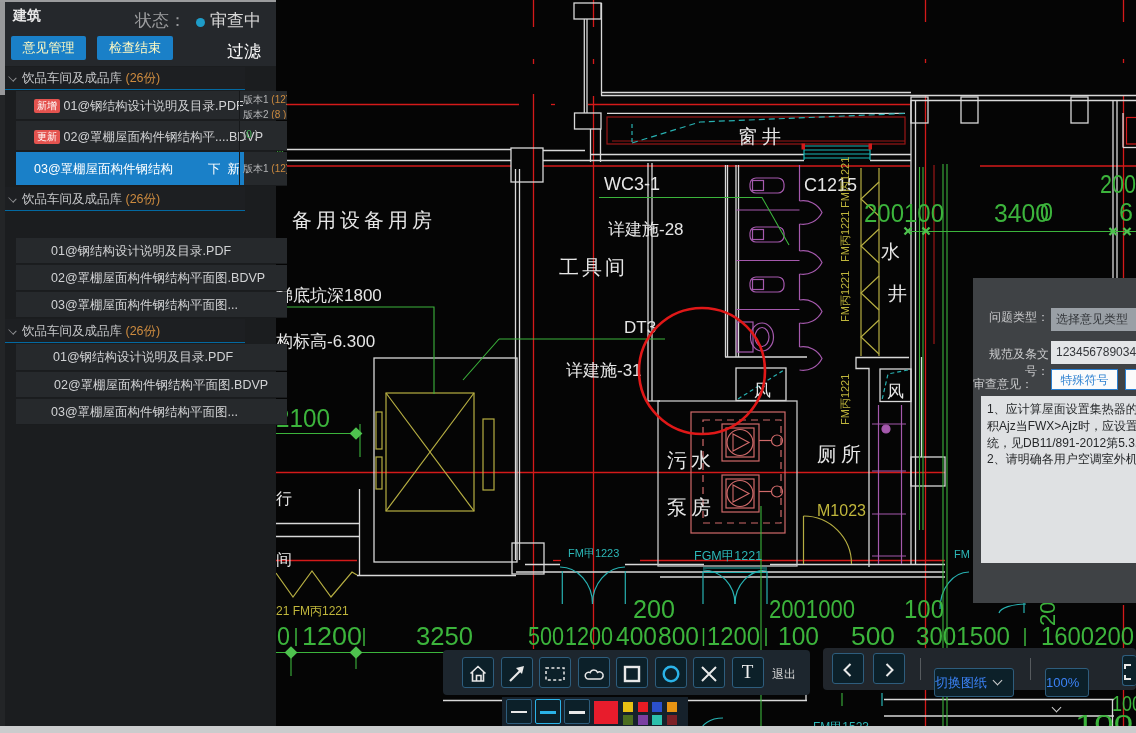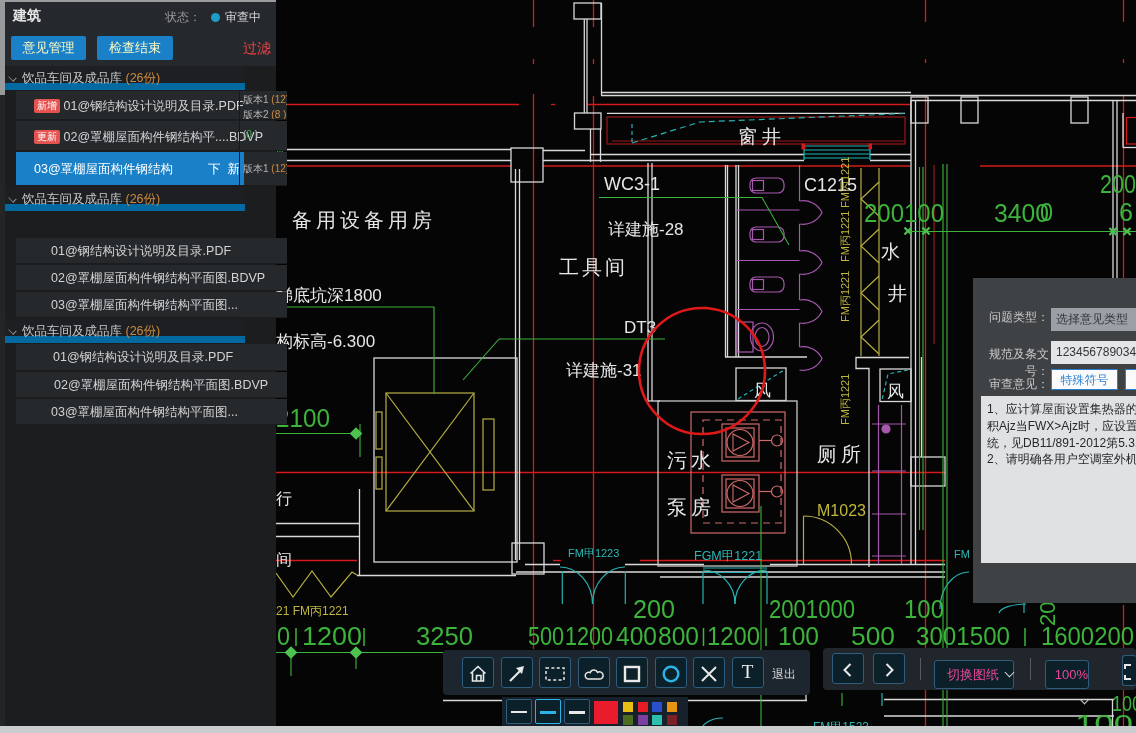--- a/index.html
+++ b/index.html
@@ -4,42 +4,42 @@
 *{margin:0;padding:0;box-sizing:border-box}
 html,body{width:1136px;height:733px;overflow:hidden;background:#000;font-family:"Liberation Sans",sans-serif}
 #app{position:relative;width:1136px;height:733px;background:#050505}
 .abs{position:absolute}
 
 #sidebar{position:absolute;left:0;top:0;width:276px;height:733px;background:#1b1d1f;z-index:5}
 #sb-scroll{position:absolute;left:0;top:0;width:5px;height:733px;background:#232527}
 #sb-thumb{position:absolute;left:0;top:1px;width:5px;height:94px;background:#98999b}
 #sb-head{position:absolute;left:5px;top:0;width:271px;height:44px;background:#25282c;border-bottom:1px solid #121415}
 #sb-title{position:absolute;left:8px;top:7px;font-size:14px;font-weight:bold;color:#e8e8e8}
-#sb-status{position:absolute;right:15px;top:9px;font-size:12px;color:#9a9b9d}
+#sb-status{position:absolute;right:15px;top:9px;font-size:17px;color:#9a9b9d}
 #sb-status .dot{display:inline-block;width:9px;height:9px;border-radius:50%;background:#1e9cc8;margin:0 5px 0 10px;vertical-align:-1px}
 #sb-status .st{color:#d8d8d8}
 #sb-btnrow{position:absolute;left:5px;top:32px;width:271px;height:34px;background:#25282c}
 .bluebtn{position:absolute;top:4px;height:24px;background:#1a80c8;color:#fef9c3;font-size:13px;text-align:center;line-height:24px;border-radius:2px}
 #btn1{left:6px;width:75px}
 #btn2{left:92px;width:76px}
-#filter{position:absolute;right:5px;top:8px;font-size:14px;color:#ef4444}
-.sect{position:absolute;left:5px;width:240px;background:#1d1f22;color:#c6c7c9;font-size:12.5px;border-bottom:7px solid #0369a1}
+#filter{position:absolute;right:15px;top:8px;font-size:17px;color:#ffffff}
+.sect{position:absolute;left:5px;width:240px;background:#1d1f22;color:#c6c7c9;font-size:12.5px;border-bottom:1px solid #0369a1}
 .chev{display:inline-block;width:8px;height:8px;position:relative;top:-2px}.chev:before{content:"";position:absolute;left:0;top:2px;width:6px;height:6px;border-right:1.5px solid #909294;border-bottom:1.5px solid #909294;transform:rotate(45deg) scaleY(.7)}
 .row{position:absolute;left:16px;width:271px;background:#26292c;color:#d2d3d5;font-size:12.5px;border-bottom:1px solid #1a1c1e}
 .vcol{position:absolute;right:0;top:0;height:100%;width:48px;border-left:1px solid #17191b;font-size:10px;color:#b2b3b5;white-space:nowrap;overflow:hidden}
 .vcol .num{color:#cd8b3f}
 .badge{display:inline-block;background:#e4534f;color:#fff;font-size:10px;line-height:14px;height:14px;padding:0 3px;border-radius:2px;vertical-align:1px}
 .grn{color:#3fae53}
 
 .tbtn{position:absolute;top:7px;width:32px;height:31px;background:#0c2029;border:1px solid #2e5d7d;border-radius:3px;text-align:center;line-height:26px}
 .tbtn svg{vertical-align:middle;margin-top:4px}
 .cbtn{position:absolute;top:2px;width:26px;height:25px;background:#0c2029;border:1px solid #2e5d7d;border-radius:2px}
 .cbtn.sel{border:1.5px solid #2bb3e8}
 .sw{position:absolute;width:10px;height:10px}
-.wbtn{position:absolute;top:12px;height:29px;background:#0c2029;border:1px solid #2e5d7d;border-radius:3px;color:#ec4899;font-size:13px;text-align:right;line-height:27px}
+.wbtn{position:absolute;top:20px;height:29px;background:#0c2029;border:1px solid #2e5d7d;border-radius:3px;color:#3b82f6;font-size:13px;text-align:left;line-height:27px}
 .dchev{display:inline-block;width:7px;height:7px;border-right:1.5px solid #cfcfcf;border-bottom:1.5px solid #cfcfcf;transform:rotate(45deg);margin-left:7px;vertical-align:3px}
 </style></head>
 <body>
 <div id="app">
   <svg id="cad" class="abs" style="left:276px;top:0" width="860" height="733" viewBox="276 0 860 733">
       <g stroke="#d41a1a" stroke-width="1.3" fill="none">
 <line x1="533.5" y1="0" x2="533.5" y2="27"></line>
 <line x1="533.5" y1="59" x2="533.5" y2="64"></line>
 <line x1="533.5" y1="94" x2="533.5" y2="649"></line>
 <line x1="593.5" y1="0" x2="593.5" y2="27"></line>
@@ -376,21 +376,21 @@
     <div class="row" style="top:399px;height:26px;line-height:26px"><span style="margin-left:35px">03@罩棚屋面构件钢结构平面图...</span></div>
   </div>
   <div id="topline" class="abs" style="left:0;top:0;width:276px;height:1.5px;background:#9b9c9e;z-index:9"></div>
   <div id="botbar" class="abs" style="left:0;top:726px;width:1136px;height:7px;background:#cbcccd;z-index:9"></div>
 
   <div class="abs" style="left:973px;top:278px;width:163px;height:325px;background:#3f4245;z-index:6">
     <div style="position:absolute;left:0;top:31px;width:76px;text-align:right;font-size:12px;color:#c9cacc">问题类型：</div>
     <div style="position:absolute;left:78px;top:30px;width:85px;height:23px;background:#9aa0a6;color:#33363a;font-size:12px;line-height:23px"><span style="margin-left:5px">选择意见类型</span></div>
     <div style="position:absolute;left:0;top:68px;width:76px;text-align:right;font-size:12px;color:#c9cacc">规范及条文号：</div>
     <div style="position:absolute;left:78px;top:63px;width:85px;height:23px;background:#e3e5e7;color:#33363a;font-size:12px;line-height:23px"><span style="margin-left:5px">1234567890345</span></div>
-    <div style="position:absolute;left:0;top:98px;width:76px;text-align:right;font-size:12px;color:#c9cacc">审查意见：</div>
+    <div style="position:absolute;left:0;top:98px;width:76px;text-align:left;font-size:12px;color:#c9cacc">审查意见：</div>
     <div style="position:absolute;left:78px;top:91px;width:67px;height:21px;background:#fbfbfb;color:#2a7fd0;font-size:12px;line-height:21px;text-align:center;border:1px solid #2a7fd0">特殊符号</div>
     <div style="position:absolute;left:152px;top:91px;width:11px;height:21px;background:#fbfbfb;border:1px solid #2a7fd0;border-right:none"></div>
     <div style="position:absolute;left:8px;top:118px;width:155px;height:167px;background:#dfe1e3;color:#26282a;font-size:12px;line-height:16.8px;padding:5px 0 0 6px;overflow:hidden;white-space:nowrap">1、应计算屋面设置集热器的有<br>积Ajz当FWX&gt;Ajz时，应设置<br>统，见DB11/891-2012第5.3.2<br>2、请明确各用户空调室外机的</div>
   </div>
 
   <div class="abs" style="left:443px;top:650px;width:367px;height:45px;background:#1d262e;border-radius:4px;z-index:6">
     <div class="tbtn" style="left:19px"><svg width="20" height="20" viewBox="0 0 20 20">
           <path d="M2.5 9.5 L10 2.5 L17.5 9.5 M4.5 8.2 V17 H15.5 V8.2 M8.5 17 V11.5 H13 V17" stroke="#e8e8e8" stroke-width="1.6" fill="none"></path>
         </svg></div>
     <div class="tbtn" style="left:57.5px"><svg width="20" height="20" viewBox="0 0 20 20">

